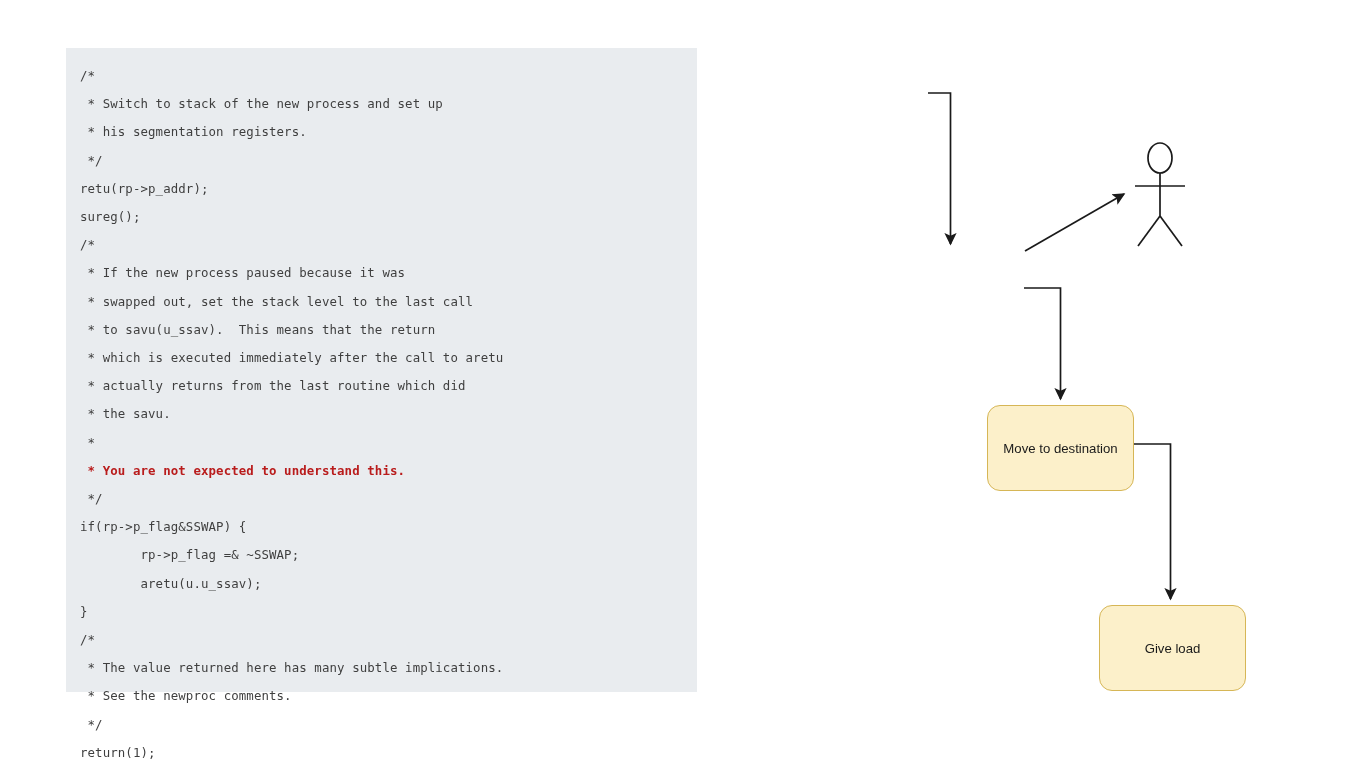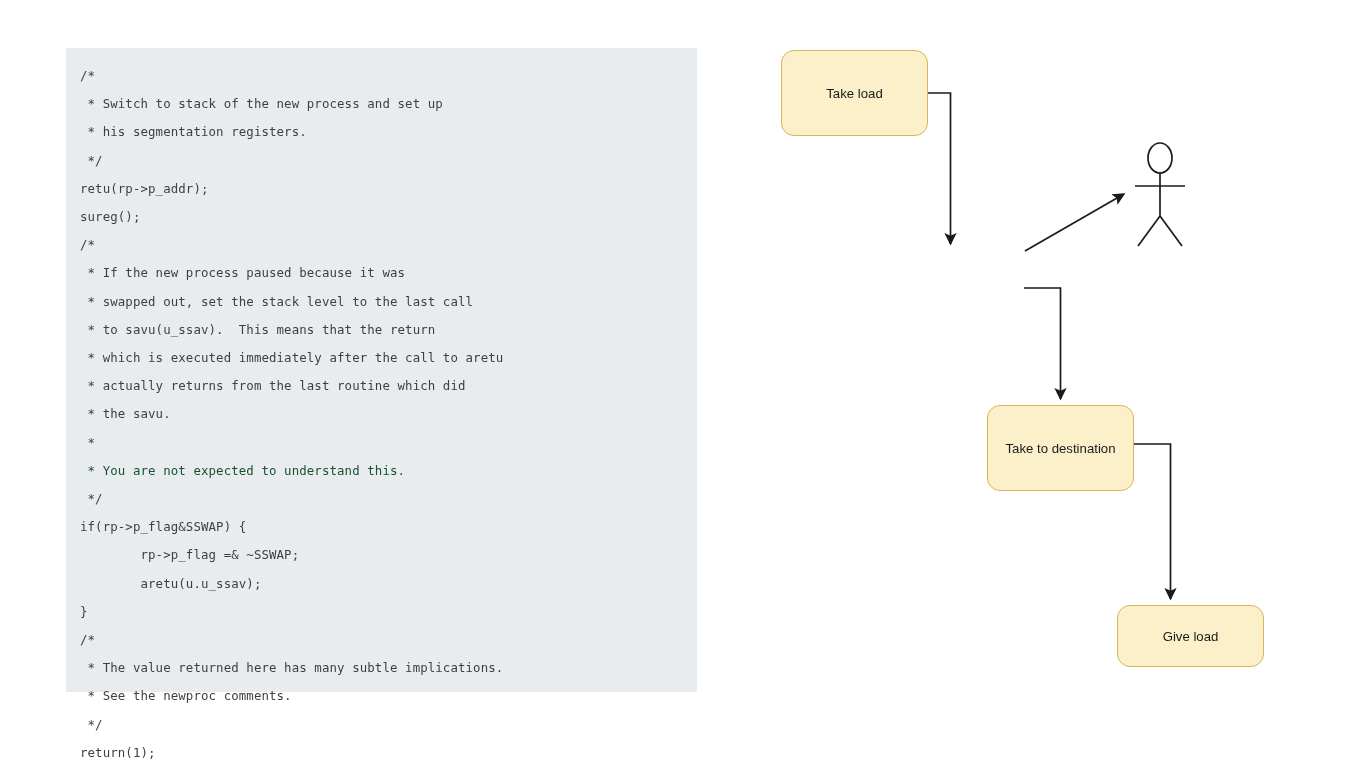--- a/index.html
+++ b/index.html
@@ -29,22 +29,22 @@
   #code-listing {
     margin: 0;
     font-family: "DejaVu Sans Mono", "Liberation Mono", monospace;
     font-size: 12.4px;
     line-height: 28.2px;
     color: #3f3f3f;
     white-space: pre;
     letter-spacing: 0.1px;
   }
   #code-listing .bold-line {
-    font-weight: normal;
-    color: #14532d;
+    font-weight: bold;
+    color: #b91c1c;
   }
 
   
   #diagram {
     position: absolute;
     left: 740px;
     top: 20px;
     width: 560px;
     height: 700px;
   }
@@ -58,21 +58,21 @@
     align-items: center;
     justify-content: center;
     color: #1a1a1a;
     font-size: 13.2px;
     font-family: "Liberation Sans", sans-serif;
     text-align: center;
   }
   #node-take-load      { left: 41px;  top: 30px;  width: 147px; height: 86px; }
   #node-warn-people    { left: 137px; top: 230px; width: 147px; height: 86px; }
   #node-move-dest      { left: 247px; top: 385px; width: 147px; height: 86px; }
-  #node-give-load      { left: 377px; top: 585px; width: 147px; height: 62px; }
+  #node-give-load      { left: 359px; top: 585px; width: 147px; height: 86px; }
 
   #edges {
     position: absolute;
     left: 0;
     top: 0;
     width: 560px;
     height: 700px;
     overflow: visible;
   }
   #actor-figure {
@@ -109,26 +109,23 @@
   </svg>
 
   <svg id="actor-figure" viewBox="0 0 70 110" xmlns="http://www.w3.org/2000/svg">
     <ellipse cx="35" cy="16" rx="12" ry="15" fill="none" stroke="#1a1a1a" stroke-width="1.7"></ellipse>
     <line x1="35" y1="31" x2="35" y2="74" stroke="#1a1a1a" stroke-width="1.7"></line>
     <line x1="10" y1="44" x2="60" y2="44" stroke="#1a1a1a" stroke-width="1.7"></line>
     <line x1="35" y1="74" x2="13" y2="104" stroke="#1a1a1a" stroke-width="1.7"></line>
     <line x1="35" y1="74" x2="57" y2="104" stroke="#1a1a1a" stroke-width="1.7"></line>
   </svg>
 
-  <div class="node" id="node-take-load">
-    <span>Take load</span>
-  </div>
 
 
   <div class="node" id="node-move-dest">
-    <span>Take to destination</span>
+    <span>Move to destination</span>
   </div>
 
   <div class="node" id="node-give-load">
     <span>Give load</span>
   </div>
 
 </div>
 
 </body></html>

